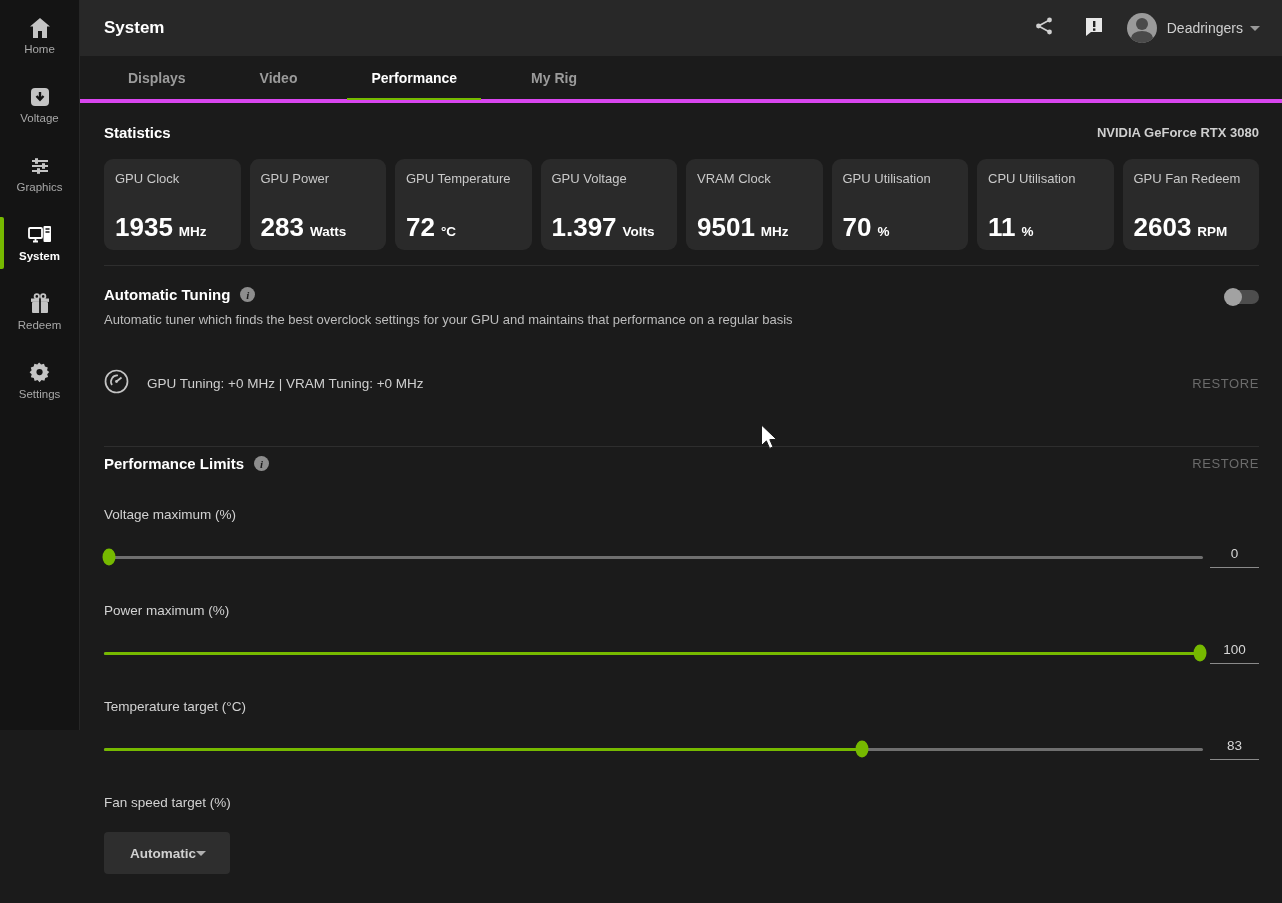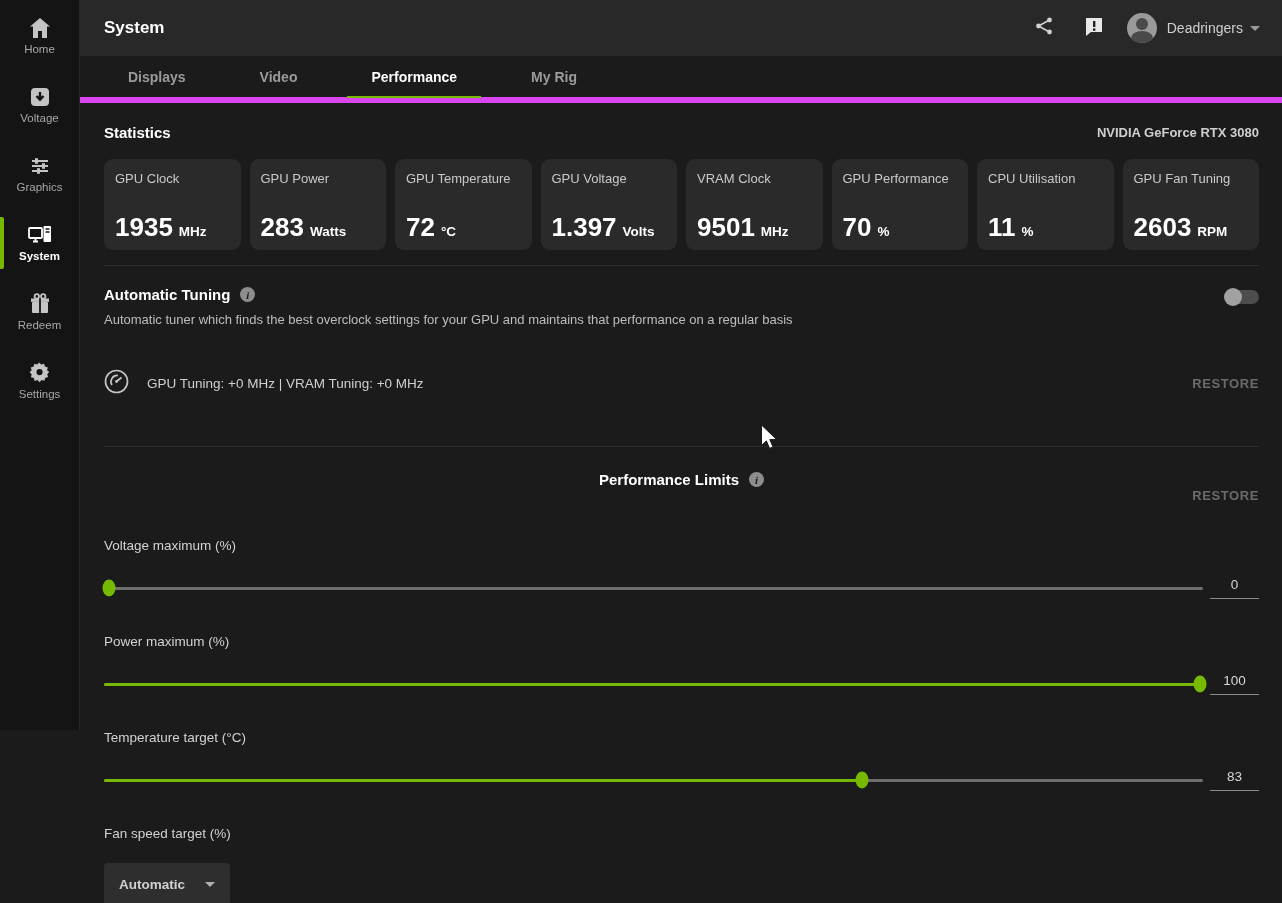--- a/index.html
+++ b/index.html
@@ -61,21 +61,21 @@
     background: #9a9a9a; overflow: hidden; position: relative; flex-shrink: 0;
   }
   .avatar .head { position:absolute; left: 9px; top: 5px; width: 12px; height: 12px; border-radius: 50%; background: #4a4a4a; }
   .avatar .body { position:absolute; left: 4px; top: 18px; width: 22px; height: 14px; border-radius: 50% 50% 0 0; background: #4a4a4a; }
   .user-name { font-size: 14px; color: #cfcfcf; margin: 0 7px 0 10px; text-align: center; }
   .chev { width: 0; height: 0; border-left: 5px solid transparent; border-right: 5px solid transparent; border-top: 5px solid #9a9a9a; }
 
   
   .tabs {
     height: 47px; display: flex; align-items: stretch;
-    padding-left: 24px; border-bottom: 6px solid #d946ef;
+    padding-left: 24px; border-bottom: 4px solid #d946ef;
     flex-shrink: 0;
   }
   .tab {
     display: flex; align-items: center; justify-content: center;
     padding: 0 24px; margin-right: 26px;
     font-size: 14px; font-weight: bold; color: #9b9b9b;
     position: relative; cursor: pointer;
   }
   .tab.active { color: #ffffff; }
   .tab.active::after {
@@ -118,26 +118,26 @@
 
   .toggle { width: 33px; height: 14px; background: #4d4d4d; border-radius: 8px; position: relative; cursor: pointer; margin-top: 4px; }
   .toggle .knob {
     position: absolute; left: -2px; top: -2px; width: 18px; height: 18px;
     border-radius: 50%; background: #a2a2a2;
   }
 
   .tuning-row { display: flex; align-items: center; margin-top: 42px; }
   .tuning-text { font-size: 13.5px; color: #cfcfcf; margin-left: 18px; }
   .restore-btn {
-    font-size: 13px; font-weight: bold; color: #6b6b6b; letter-spacing: 0.6px;
+    font-size: 13px; font-weight: normal; color: #6b6b6b; letter-spacing: 0.6px;
     cursor: pointer; margin-left: auto;
   }
 
   
-  .pl-head { display: flex; align-items: center; justify-content: flex-start; margin-top: 24px; flex-direction: column; }
+  .pl-head { display: flex; align-items: center; justify-content: flex-start; margin-top: 8px; }
 
   .slider-block { margin-top: 35px; }
   .slider-label { font-size: 13.5px; color: #d2d2d2; }
   .slider-line { display: flex; align-items: center; margin-top: 24px; }
   .slider-track { position: relative; flex: 1; height: 3px; background: #6f6f6f; border-radius: 2px; cursor: pointer; }
   .slider-fill { position: absolute; left: 0; top: 0; bottom: 0; background: #76b900; border-radius: 2px; }
   .slider-knob {
     position: absolute; top: 50%; width: 13px; height: 17px;
     border-radius: 50%; background: #76b900;
     transform: translate(-50%, -50%);
@@ -147,21 +147,21 @@
     font-size: 13.5px; color: #d6d6d6;
     border-bottom: 1px solid #8a8a8a; padding-bottom: 6px;
     cursor: text;
   }
 
   .fan-block { margin-top: 35px; }
   .dropdown {
     margin-top: 22px; width: 126px; height: 42px;
     background: #2e2e2e; border-radius: 4px;
     display: flex; align-items: center; justify-content: space-between;
-    padding: 0 15px; cursor: pointer;
+    padding: 0 26px; cursor: pointer;
   }
   .dropdown .dd-label { font-size: 13.5px; font-weight: bold; color: #d0d0d0; }
   .dropdown .chev { border-top-color: #b0b0b0; }
 
   
   .cursor { position: absolute; left: 760px; top: 424px; pointer-events: none; z-index: 99; }
   .icon-fill { fill: #c4c4c4; }
 </style>
 </head>
 <body>
@@ -304,29 +304,29 @@
         </div>
         <div class="card">
           <div class="card-label">GPU Voltage</div>
           <div class="card-value"><span>1.397</span><span class="card-unit">Volts</span></div>
         </div>
         <div class="card">
           <div class="card-label">VRAM Clock</div>
           <div class="card-value"><span>9501</span><span class="card-unit">MHz</span></div>
         </div>
         <div class="card">
-          <div class="card-label">GPU Performance</div>
+          <div class="card-label">GPU Utilisation</div>
           <div class="card-value"><span>70</span><span class="card-unit">%</span></div>
         </div>
         <div class="card">
           <div class="card-label">CPU Utilisation</div>
           <div class="card-value"><span>11</span><span class="card-unit">%</span></div>
         </div>
         <div class="card">
-          <div class="card-label">GPU Fan Tuning</div>
+          <div class="card-label">GPU Fan Redeem</div>
           <div class="card-value"><span>2603</span><span class="card-unit">RPM</span></div>
         </div>
       </div>
 
       <div class="divider"></div>
 
       <div class="at-head">
         <div>
           <div class="at-title-row">
             <span class="section-title">Automatic Tuning</span>

